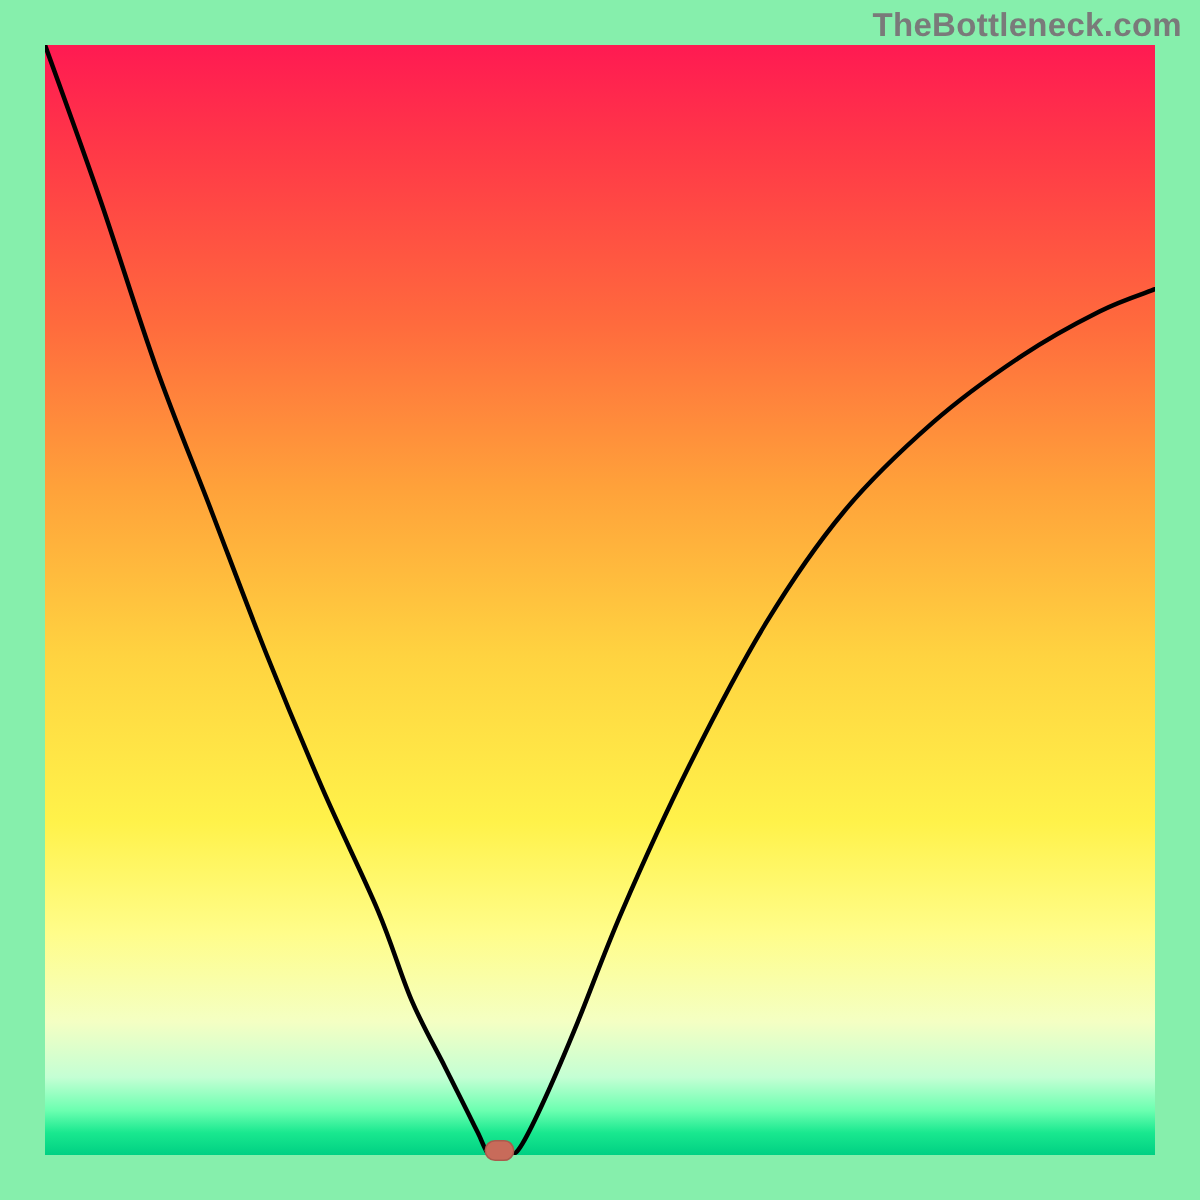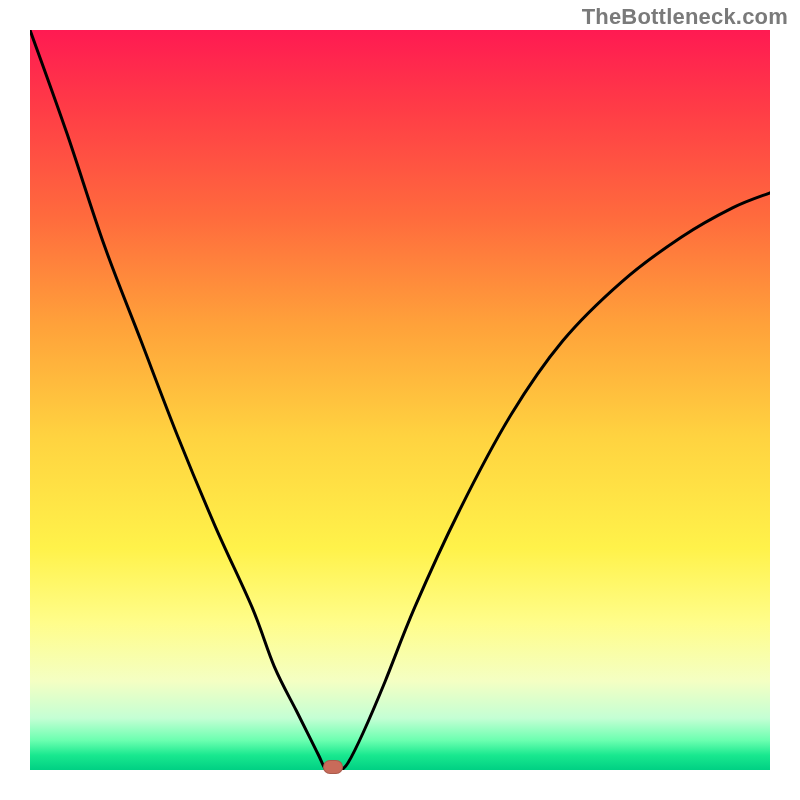--- a/index.html
+++ b/index.html
@@ -9,21 +9,21 @@
     height: 800px;
     background: #000;
     overflow: hidden;
   }
   .frame {
     position: absolute;
     left: 0;
     top: 0;
     width: 800px;
     height: 800px;
-    background: #ffffff;
+    background: #86efac;
   }
   .plot-area {
     position: absolute;
     left: 30px;
     top: 30px;
     width: 740px;
     height: 740px;
     background: linear-gradient(to bottom,
       #ff1a52 0%,
       #ff3a47 10%,

